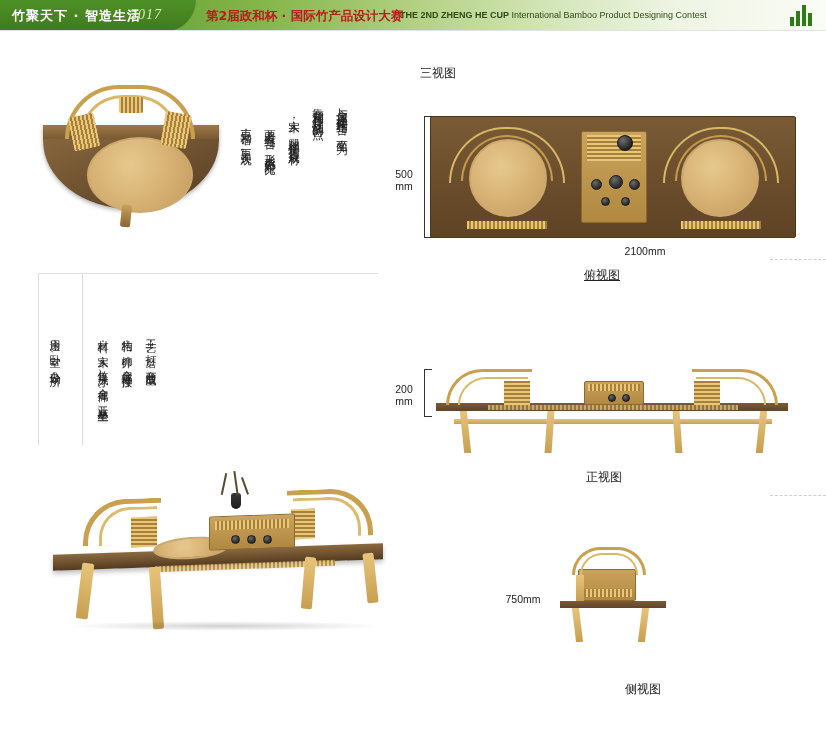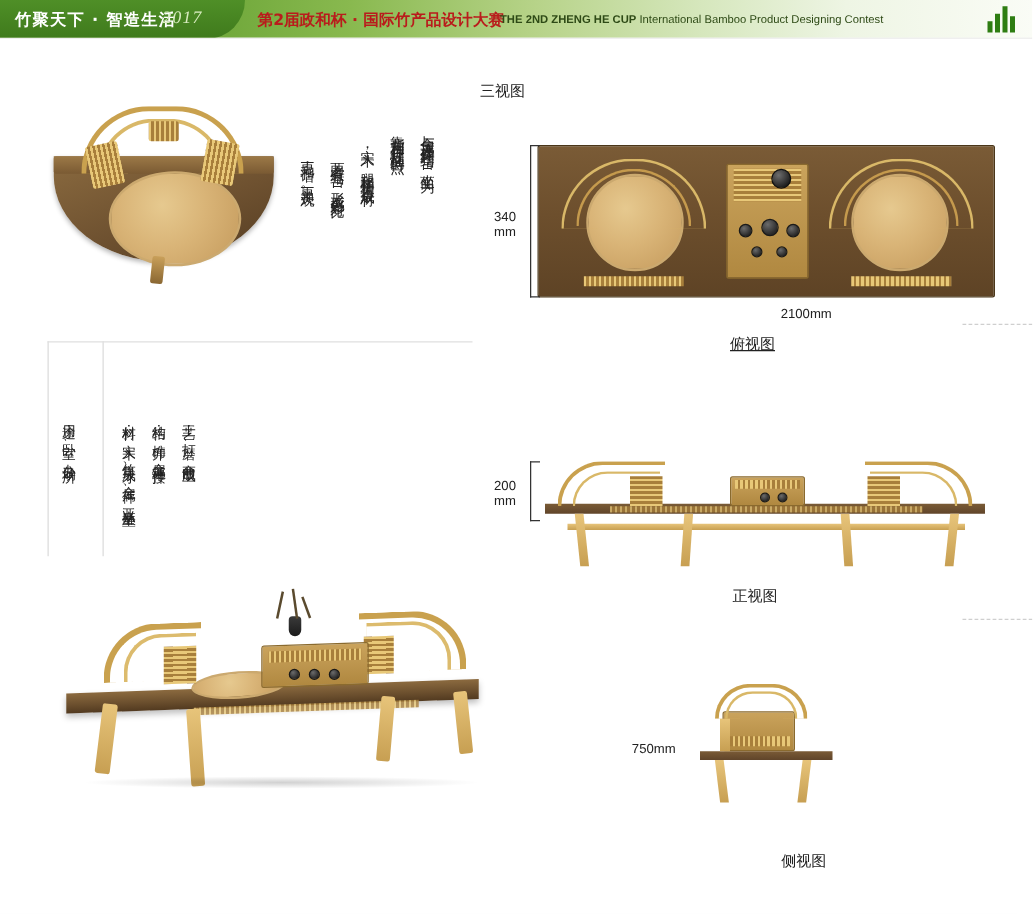--- a/index.html
+++ b/index.html
@@ -239,21 +239,21 @@
     <div class="vtext" style="left:262px; top:90px; height:190px;">两者有结合，形成色彩对比，</div>
     <div class="vtext" style="left:286px; top:80px; height:190px;">实木，腿和样子为竹集成材，</div>
     <div class="vtext" style="left:310px; top:68px; height:190px;">靠背利用竹片韧性的特点</div>
     <div class="vtext" style="left:334px; top:68px; height:200px;">与金属连接件相结合，坐面为</div>
 
     <div class="vtext small" style="left:46px; top:300px; height:150px;">用途：卧室、办公场所</div>
     <div class="vtext small" style="left:94px; top:300px; height:160px;">材料：实木、竹集成才、金属件、亚麻坐垫</div>
     <div class="vtext small" style="left:118px; top:300px; height:150px;">结构：榫卯、金属链接件</div>
     <div class="vtext small" style="left:142px; top:300px; height:150px;">工艺：打磨、弯曲成型</div>
 
-    <div class="label-cn" style="left:384px; top:34px;">三视图</div>
+    <div class="label-cn" style="left:420px; top:34px;">三视图</div>
 
     <div id="topview">
 
       <div class="cork" style="left:38px;top:22px;width:78px;height:78px;"></div>
 
       <div class="cork" style="left:250px;top:22px;width:78px;height:78px;"></div>
 
       <div style="position:absolute;left:18px;top:10px;width:116px;height:56px;border:2px solid #d9b868;border-bottom:none;border-radius:60px 60px 0 0;"></div>
       <div style="position:absolute;left:30px;top:18px;width:92px;height:46px;border:2px solid #c59a4d;border-bottom:none;border-radius:48px 48px 0 0;"></div>
 
@@ -270,21 +270,21 @@
       <div style="position:absolute;left:186px;top:18px;width:16px;height:16px;border-radius:50%;background:radial-gradient(circle at 35% 30%,#6e6e6e,#1e1e1e 75%);border:1px solid #111;"></div>
 
       <div class="strips" style="left:36px;top:104px;width:80px;height:8px;"></div>
       <div class="strips" style="left:250px;top:104px;width:80px;height:8px;"></div>
     </div>
 
     <div class="dim-line" style="left:424px;top:85px;width:1px;height:122px;"></div>
     <div class="tick" style="left:424px;top:85px;width:8px;height:1px;"></div>
     <div class="tick" style="left:424px;top:206px;width:8px;height:1px;"></div>
     <div class="dim-label" style="left:386px;top:137px;width:36px;">
-      <span>340</span><br>
+      <span>500</span><br>
       <span>mm</span>
     </div>
     <div class="dim-label" style="left:590px;top:214px;width:110px;">2100mm</div>
     <div class="label-cn" style="left:584px;top:236px;text-decoration:underline;">俯视图</div>
 
     <div id="frontview">
 
       <div class="wood" style="position:absolute;left:8px;top:42px;width:352px;height:8px;"></div>
 
       <div class="bamboo" style="position:absolute;left:26px;top:58px;width:318px;height:5px;"></div>

